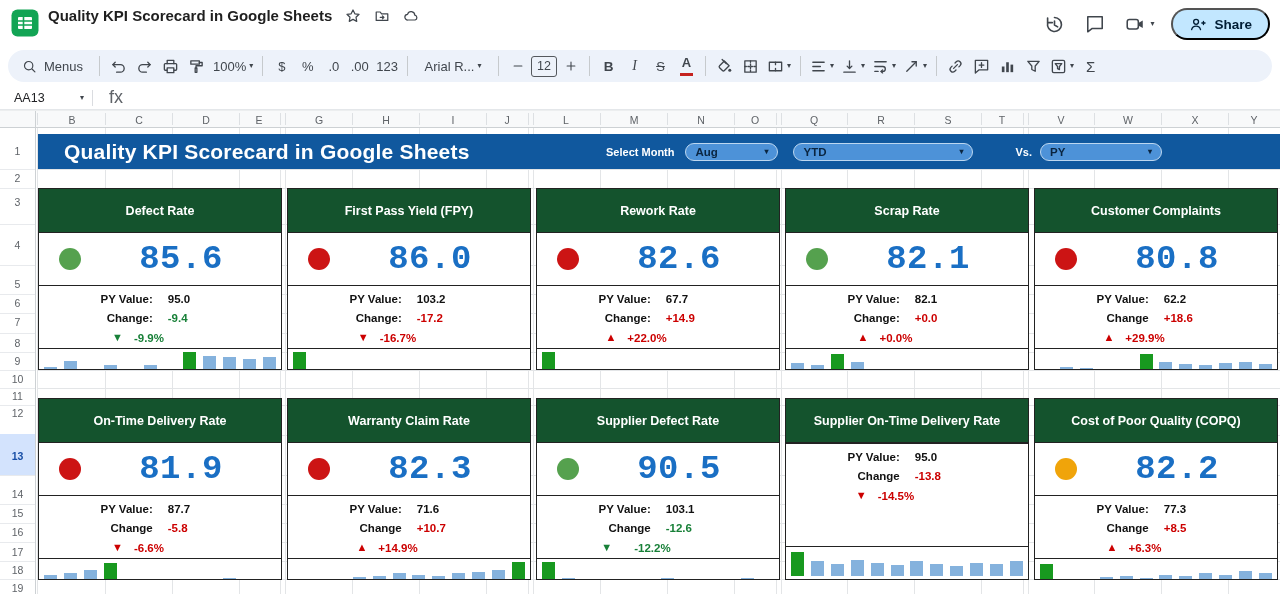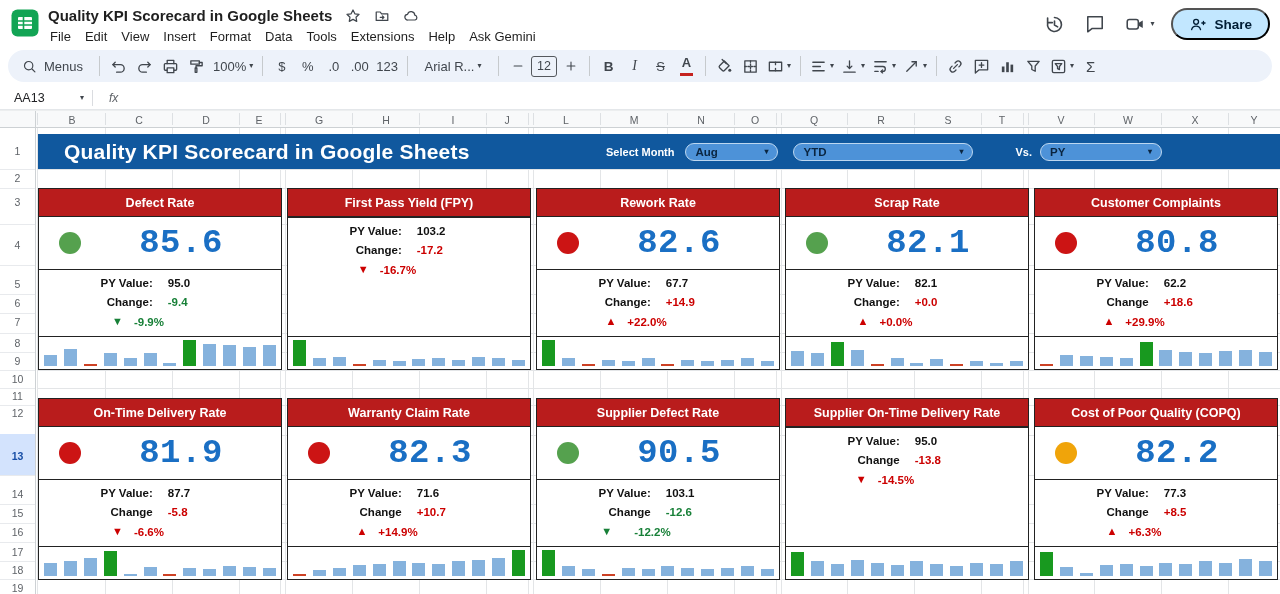--- a/index.html
+++ b/index.html
@@ -41,21 +41,21 @@
     font-size:13px; font-weight:bold; }
   .cbar { width:13px; height:3px; background:#c5221f; margin-top:1px; }
   .sigma-btn { font-size:15px; }
 
   
   .fbar { position:absolute; top:86px; left:0; width:100%; height:24px; display:flex;
     align-items:center; padding-left:8px; border-bottom:1px solid #e4e7ea; background:#fff; }
   .name-box { width:84px; display:flex; align-items:center; justify-content:space-between;
     font-size:12.5px; color:#202124; padding:0 8px 0 6px; }
   .vsep { width:1px; height:16px; background:#dadce0; }
-  .fx { font-size:12px; font-style:italic; color:#5f6368; margin:0 16px; }
+  .fx { font-size:18px; color:#5f6368; margin:0 16px; }
   .formula-input { flex:1; height:100%; }
 
   
   .colheads { position:absolute; top:110px; left:0; width:100%; height:18px; background:#f8f9fa;
     border-top:1px solid #eceeef; border-bottom:1px solid #cdd1d4; }
   .corner { position:absolute; left:0; top:0; width:36px; height:100%; background:#f8f9fa;
     border-right:1px solid #cdd1d4; }
   .col-letter { position:absolute; top:2.5px; transform:translateX(-50%); font-size:10.5px;
     color:#5f6368; }
   .col-tick { position:absolute; top:2px; bottom:2px; width:1px; background:#dde0e3; }
@@ -86,21 +86,21 @@
   .pill .caret { color:#0a2540; }
   .pill-month  { width:93px;  margin-right:15px; }
   .pill-period { width:180px; margin-right:42px; }
   .pill-compare{ width:122px; }
 
   
   .cards-row { position:absolute; left:38px; right:2px; height:182px; display:flex; gap:5px; z-index:2; }
   #cards-row-1 { top:60px; } #cards-row-2 { top:270px; }
   .card { flex:1; background:#fff; border:1px solid #222; display:flex; flex-direction:column;
     overflow:hidden; }
-  .card-header { height:28px; flex:none; background:#b91c1c; border-bottom:1px solid #222;
+  .card-header { height:44px; flex:none; background:#14532d; border-bottom:1px solid #222;
     color:#fff; font-size:12.5px; font-weight:bold; display:flex; align-items:center;
     justify-content:center; white-space:nowrap; }
   .card-value { height:52px; flex:none; position:relative; display:flex; align-items:center;
     justify-content:center;font-family:Liberation Mono, monospace; }
   .dot { position:absolute; left:20px; top:50%; transform:translateY(-50%); width:22px;
     height:22px; border-radius:50%; }
   .big { font-size:34px; font-weight:bold; color:#1a6fc4; margin-left:42px; letter-spacing:.5px; }
   .card-stats { border-top:1px solid #222; padding-top:3px; flex:none; }
   .stat-row { display:flex; align-items:center; height:19px; font-size:11.5px; font-weight:bold;
     color:#111; }
@@ -142,32 +142,20 @@
               <path d="M2.5 4.5 h4.5 l1.5 2 h7 v7.5 h-13 z"></path>
               <path d="M7 10.5 h4.2 m-1.7 -1.7 L11.2 10.5 l-1.7 1.7"></path>
             </svg>
         </span>
         <span class="doc-ico">
           <svg class="ic" width="16" height="16" viewBox="0 0 18 18">
               <path d="M5.5 13.5 a3.2 3.2 0 0 1 -.4 -6.4 a4.2 4.2 0 0 1 8.2 1 a2.8 2.8 0 0 1 .4 5.4 z"></path>
             </svg>
         </span>
       </div>
-      <nav class="menubar">
-          <span class="menu-item">File</span>
-          <span class="menu-item">Edit</span>
-          <span class="menu-item">View</span>
-          <span class="menu-item">Insert</span>
-          <span class="menu-item">Format</span>
-          <span class="menu-item">Data</span>
-          <span class="menu-item">Tools</span>
-          <span class="menu-item">Extensions</span>
-          <span class="menu-item">Help</span>
-          <span class="menu-item">Ask Gemini</span>
-        </nav>
     </div>
     <div class="top-actions">
       <span class="ta-icon">
         <svg class="ic" width="21" height="21" viewBox="0 0 18 18">
             <path d="M9 3 a6 6 0 1 1 -5.9 4.8"></path>
             <path d="M3.1 3.4 v4 h4"></path>
             <path d="M9 6 v3.4 l2.7 1.6"></path>
           </svg>
       </span>
       <span class="ta-icon">
@@ -505,20 +493,24 @@
             <div class="sbar" style="height: 2.7px; background: rgb(133, 178, 221);"></div>
             <div class="sbar" style="height: 25.65px; background: rgb(24, 153, 31);"></div>
             <div class="sbar" style="height: 21.6px; background: rgb(133, 178, 221);"></div>
             <div class="sbar" style="height: 21.06px; background: rgb(133, 178, 221);"></div>
             <div class="sbar" style="height: 18.9px; background: rgb(133, 178, 221);"></div>
             <div class="sbar" style="height: 21.06px; background: rgb(133, 178, 221);"></div>
           </div>
   </div>
         <div class="card">
     <div class="card-header">First Pass Yield (FPY)</div>
+    <div class="card-value">
+      <span class="dot" style="background: rgb(204, 20, 20);"></span>
+      <span class="big">86.0</span>
+    </div>
     <div class="card-stats">
       <div class="stat-row">
         <span class="s-label">PY Value:</span>
         <span class="s-value">103.2</span>
       </div>
       <div class="stat-row">
         <span class="s-label">Change:</span>
         <span class="s-value" style="color: rgb(204, 0, 0);">-17.2</span>
       </div>
       <div class="delta-row">

